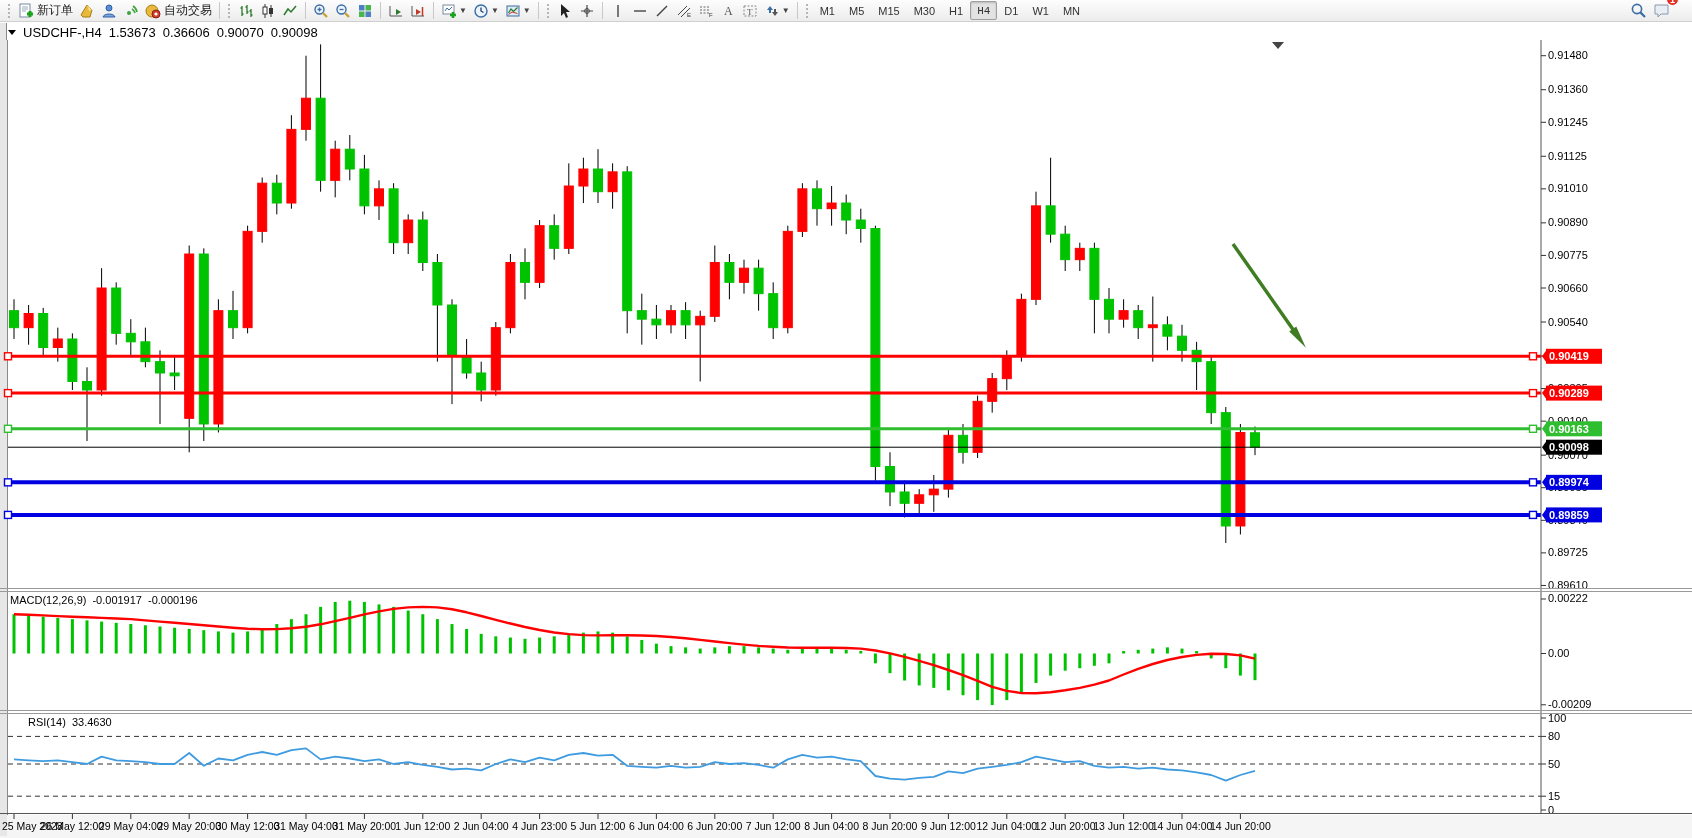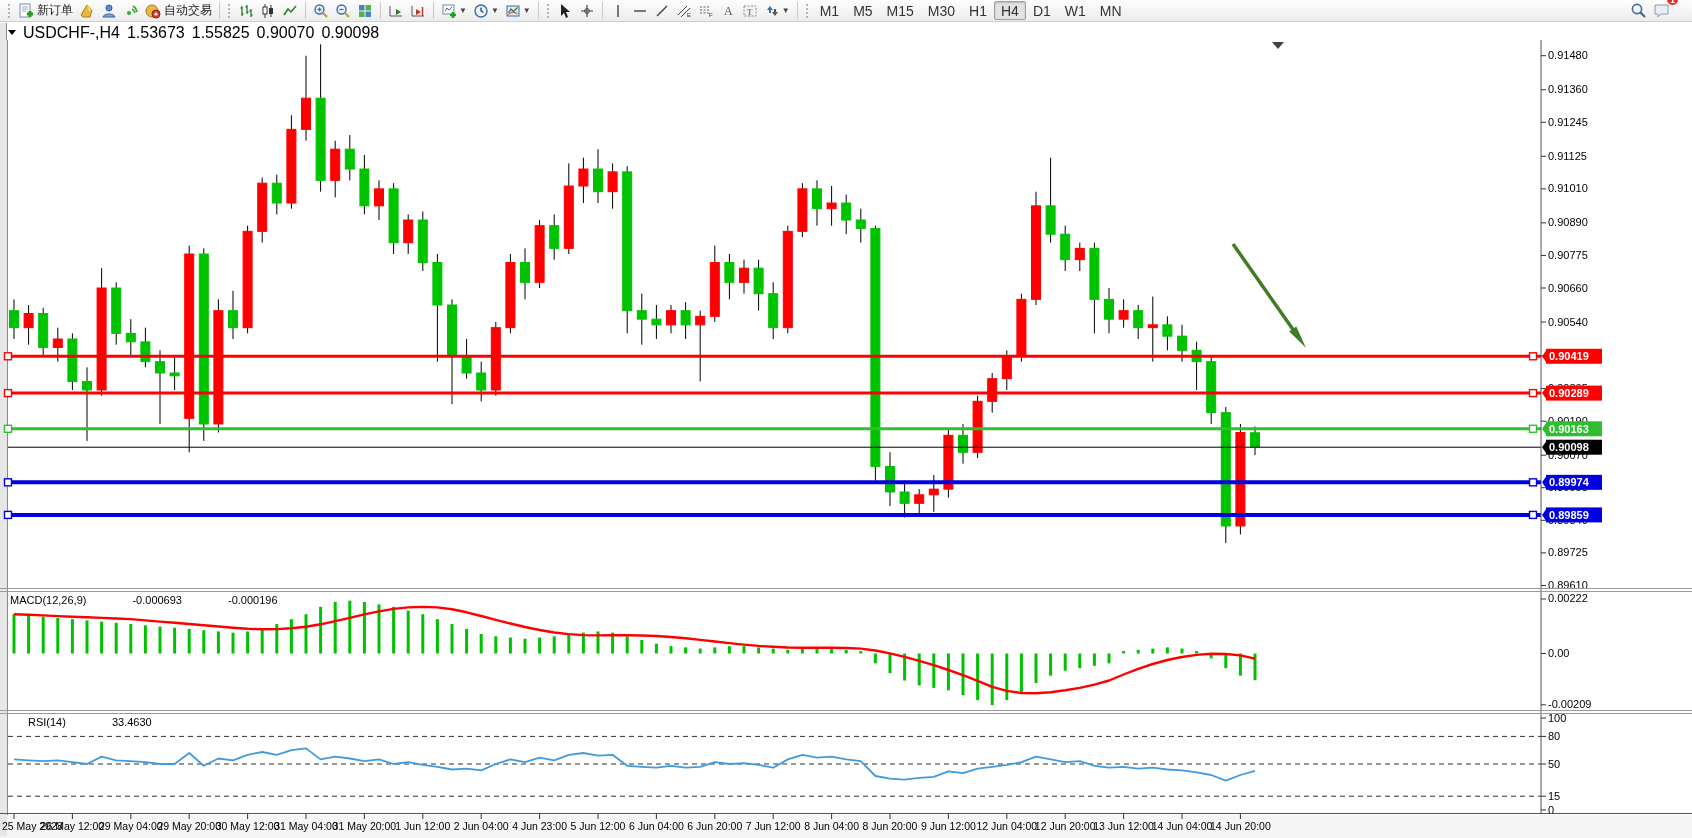--- a/index.html
+++ b/index.html
@@ -12,42 +12,42 @@
     display:flex; align-items:center; padding:0 4px; }
   .grip { width:5px; height:16px; margin:0 3px;
     background-image:radial-gradient(#b5b5b5 35%, transparent 36%);
     background-size:4px 4px; }
   .sep { width:1px; height:17px; background:#c8c8c8; margin:0 4px; }
   .tbtn { height:29px; min-width:22px; display:flex; align-items:center; justify-content:center;
     padding:0 2px; border:1px solid transparent; border-radius:2px; color:#222; }
   .tbtn svg { display:block; }
   .tbtn-label { font-size:12px; margin-left:3px; white-space:nowrap; }
   .caret { font-size:8px; color:#444; margin-left:2px; }
-  .tf-btn { height:19px; padding:0 6px; font-size:14px; color:#333; display:flex; align-items:center;
+  .tf-btn { height:19px; padding:0 6px; font-size:11px; color:#333; display:flex; align-items:center;
     border:1px solid transparent; border-radius:2px; }
-  .tf-btn.active { background:#e2e2e2; border:1px solid #9f9f9f; box-shadow:inset 0 1px 2px rgba(0,0,0,.18); }
+  .tf-btn.active { background:#e2e2e2; border:1px solid #9f9f9f; box-shadow:inset 0 1px 2px rgba(0,0,0,.18);font-family:Liberation Mono, monospace; }
   .right-zone { margin-left:auto; display:flex; align-items:center; }
   .badge { position:absolute; top:-4px; right:-6px; min-width:13px; height:13px; border-radius:7px;
     background:#e53123; color:#fff; font-size:9px; font-weight:bold; display:flex; align-items:center;
     justify-content:center; padding:0 2px; border:1px solid #fff; }
 
   
   .chart-window { position:absolute; left:0; top:23px; width:1692px; height:815px; background:#fff;
     border-left:6px solid #e7e7e7; box-shadow:inset 1px 0 0 #8a8a8a; }
   .chart-title { position:absolute; left:8px; top:25px; height:15px; display:flex; align-items:center;
-    font-size:16px; color:#000; }
+    font-size:13px; color:#000; }
   .tri-down { width:0; height:0; border-left:4px solid transparent; border-right:4px solid transparent;
     border-top:5px solid #000; margin-right:5px; }
   .chart-title span { margin-right:7px; }
   .title-underline { position:absolute; left:7px; top:40px; width:1685px; height:0;
     border-top:1px solid #9a9a9a; }
 
   #chart-svg { position:absolute; left:0; top:40px; }
 
-  .panel-label { position:absolute; font-size:11px; color:#000; display:flex;gap:40px; }
+  .panel-label { position:absolute; font-size:11px; color:#000; display:flex; }
   .panel-label span { margin-right:6px; }
   #macd-label { left:10px; top:594px; }
   #rsi-label  { left:10px; top:716px;padding-left:18px; }
 </style>
 </head>
 <body>
 
 <div id="app">
 
   <div class="toolbar">
@@ -332,21 +332,21 @@
       </div>
     </div>
   </div>
 
   <div class="chart-window"></div>
 
   <div class="chart-title">
     <span class="tri-down"></span>
     <span>USDCHF-,H4</span>
     <span>1.53673</span>
-    <span>1.55825</span>
+    <span>0.36606</span>
     <span>0.90070</span>
     <span>0.90098</span>
   </div>
   <div class="title-underline"></div>
 
   <svg id="chart-svg" width="1692" height="798" viewBox="0 40 1692 798">
       <rect x="0" y="40" width="1692" height="798" fill="#ffffff"></rect>
       <rect x="0" y="815" width="1692" height="24" fill="#f5f5f5"></rect>
       <rect x="0" y="40" width="7" height="796" fill="#e7e7e7"></rect>
       <line x1="7.5" y1="40" x2="7.5" y2="815" stroke="#8a8a8a"></line>
@@ -953,20 +953,20 @@
       <line x1="1123.6" y1="814" x2="1123.6" y2="819" stroke="#333"></line>
       <text x="1123.6" y="830" font-size="10.5" fill="#000" text-anchor="middle" font-family="Liberation Sans, sans-serif">13 Jun 12:00</text>
       <line x1="1182" y1="814" x2="1182" y2="819" stroke="#333"></line>
       <text x="1182" y="830" font-size="10.5" fill="#000" text-anchor="middle" font-family="Liberation Sans, sans-serif">14 Jun 04:00</text>
       <line x1="1240.3999999999999" y1="814" x2="1240.3999999999999" y2="819" stroke="#333"></line>
       <text x="1240.3999999999999" y="830" font-size="10.5" fill="#000" text-anchor="middle" font-family="Liberation Sans, sans-serif">14 Jun 20:00</text>
     </svg>
 
   <div class="panel-label" id="macd-label">
     <span>MACD(12,26,9)</span>
-    <span>-0.000693</span>
+    <span>-0.001917</span>
     <span>-0.000196</span>
   </div>
   <div class="panel-label" id="rsi-label">
     <span>RSI(14)</span>
     <span>33.4630</span>
   </div>
 </div>
 
 </body></html>

